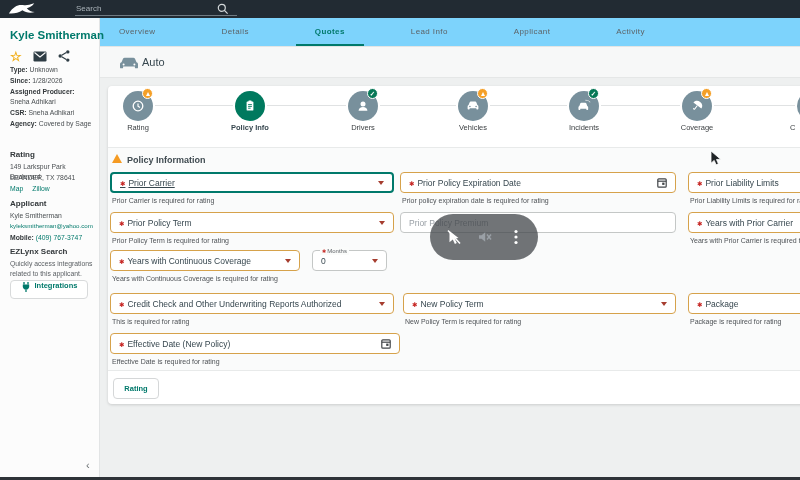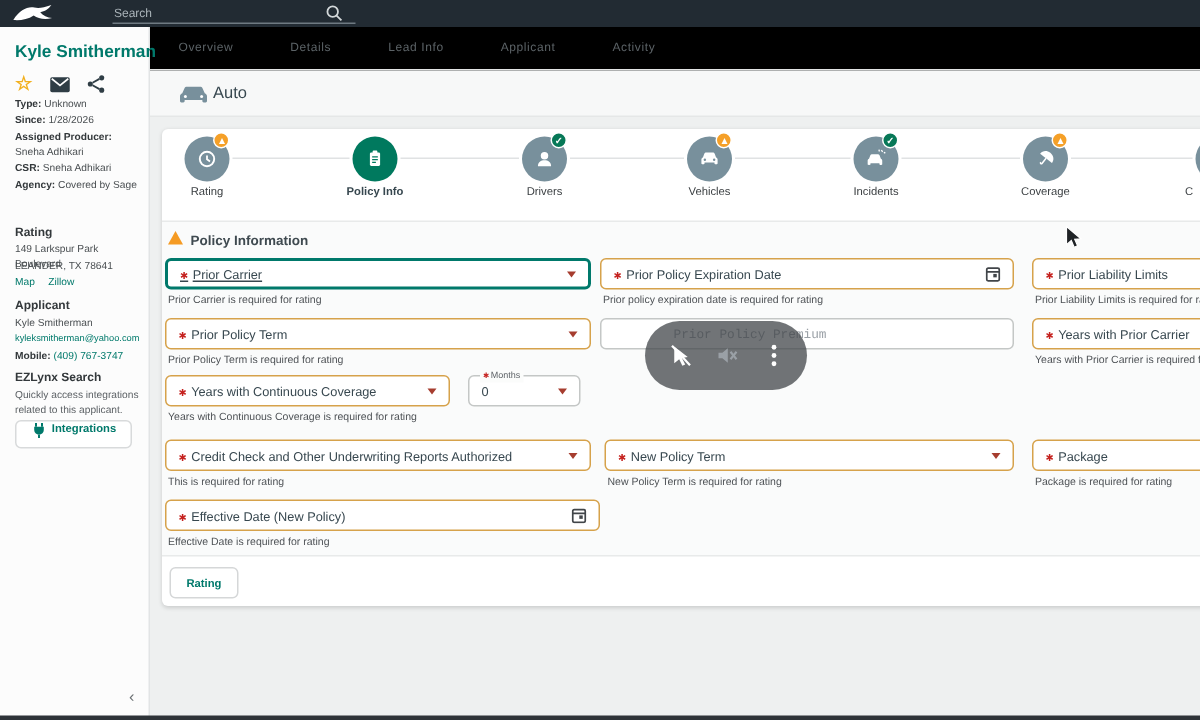--- a/index.html
+++ b/index.html
@@ -22,21 +22,21 @@
   .sl { font-weight:bold; color:#33383b; }
   .shead { position:absolute; left:10px; font-size:8px; font-weight:bold; color:#33383b; }
   .slink { color:#00796b; text-decoration:none; font-size:6.8px; }
   .semail { font-size:6.2px; white-space:nowrap; }
   .integrations-btn { position:absolute; left:10px; top:262px; width:78px; height:19px; border:1px solid #d8dadb; border-radius:4px; background:#fff; display:flex; align-items:flex-start; justify-content:center; gap:4px; cursor:pointer; }
   .integrations-btn span { font-size:7.5px; font-weight:bold; color:#00796b; }
   .collapse-btn { position:absolute; left:86px; top:441px; font-size:11px; color:#6a6f72; cursor:pointer; }
   .collapse-btn::before { content:"\2039"; }
 
   
-  .tabsbar { left:100px; top:18px; width:700px; height:29px; background:#000000; border-bottom:1px solid #e3e5e5; display:flex; z-index:10; }
+  .tabsbar { left:100px; top:18px; width:700px; height:29px; background:#7dd3fc; border-bottom:1px solid #e3e5e5; display:flex; z-index:10;gap:28px; }
   .tab { padding:0 19px; line-height:28px; font-size:8px; letter-spacing:0.4px; color:#5c6367; cursor:pointer; }
   .tab.active { color:#00796b; font-weight:bold; box-shadow:inset 0 -2px 0 #00796b; }
 
   
   .autobar { left:100px; top:47px; width:700px; height:31px; background:#f7f8f8; border-bottom:1px solid #e5e7e7; }
   .auto-title { position:absolute; left:42px; top:9px; font-size:11px; font-weight:normal; color:#37474f; }
 
   
   .card { left:108px; top:86px; width:740px; height:318px; background:#fff; border-radius:4px; box-shadow:0 1px 3px rgba(0,0,0,0.15); }
   .stepper-divider { left:108px; top:147px; width:740px; height:1px; background:#e8eaea; z-index:2; }
@@ -58,21 +58,21 @@
   
   .section-head { left:127px; top:155px; font-size:9px; font-weight:bold; color:#3f4a50; z-index:3;}
   .warn-tri { left:112px; top:154px; width:0; height:0; border-left:5.5px solid transparent; border-right:5.5px solid transparent; border-bottom:9.5px solid #f59b23; z-index:3; }
 
   .fld { position:absolute; height:21px; background:#fff; border:1px solid #d6a24b; border-radius:4px; display:flex; align-items:center; padding:0 8px; font-size:8.5px; color:#37474f; cursor:pointer; z-index:3; }
   .fld.focused { border:2px solid #00796b;text-decoration:underline; }
   .fld.normal { border-color:#c4c7c6; }
   .req::before { content:"\2731"; color:#c5221f; font-size:6.5px; margin-right:3px; }
   .caret { margin-left:auto; width:0; height:0; border-left:3.5px solid transparent; border-right:3.5px solid transparent; border-top:4.5px solid #a63d2f; }
   .fld .cal { margin-left:auto; }
-  .fld input { border:none; outline:none; background:transparent; width:100%; font-size:8.5px; color:#3c4043; font-family:Liberation Mono, monospace;margin-left:40px; }
+  .fld input { border:none; outline:none; background:transparent; width:100%; font-size:8.5px; color:#3c4043; font-family:Liberation Sans, sans-serif; }
   .fld input::placeholder { color:#9aa0a6; }
   .helper { position:absolute; font-size:7px; color:#4e5256; white-space:nowrap; z-index:3; }
   .mfloat { position:absolute; top:-4.5px; left:7px; background:#fbfcfb; padding:0 2px; font-size:6px; color:#5f6368; display:flex; align-items:center; line-height:8px; }
   .mfloat .req::before { font-size:5px; margin-right:1px; }
 
   .rating-btn { left:113px; top:378px; width:46px; height:21px; background:#fff; border:1px solid #d5d7d8; border-radius:4px; display:flex; align-items:center; justify-content:center; cursor:pointer; z-index:3; }
   .rating-btn span { font-size:7.5px; font-weight:bold; color:#00796b; }
 
   
   .pill { left:430px; top:214px; width:108px; height:46px; background:rgba(66,70,74,0.75); border-radius:23px; z-index:40; }
@@ -144,20 +144,21 @@
     </svg>
     <span>Integrations</span>
   </div>
 
   <div class="collapse-btn"></div>
 </div>
 
 <div class="abs tabsbar">
   <div class="tab">Overview</div>
   <div class="tab">Details</div>
+  <div class="tab active">Quotes</div>
   <div class="tab">Lead Info</div>
   <div class="tab">Applicant</div>
   <div class="tab">Activity</div>
 </div>
 
 <div class="abs autobar">
   <svg class="abs" style="left:18px;top:9px" width="22" height="14" viewBox="0 0 22 14">
     <path d="M3.5 6.2 L5 2.8 C5.3 2.1 5.9 1.8 6.7 1.8 H15.3 C16.1 1.8 16.7 2.1 17 2.8 L18.5 6.2 C19.4 6.5 20 7.3 20 8.2 V11.4 C20 11.9 19.6 12.3 19.1 12.3 H17.8 C17.3 12.3 16.9 11.9 16.9 11.4 V10.6 H5.1 V11.4 C5.1 11.9 4.7 12.3 4.2 12.3 H2.9 C2.4 12.3 2 11.9 2 11.4 V8.2 C2 7.3 2.6 6.5 3.5 6.2 Z" fill="#78909c"></path>
     <circle cx="5.6" cy="8.4" r="1" fill="#ffffff"></circle>
       <circle cx="16.4" cy="8.4" r="1" fill="#ffffff"></circle>

